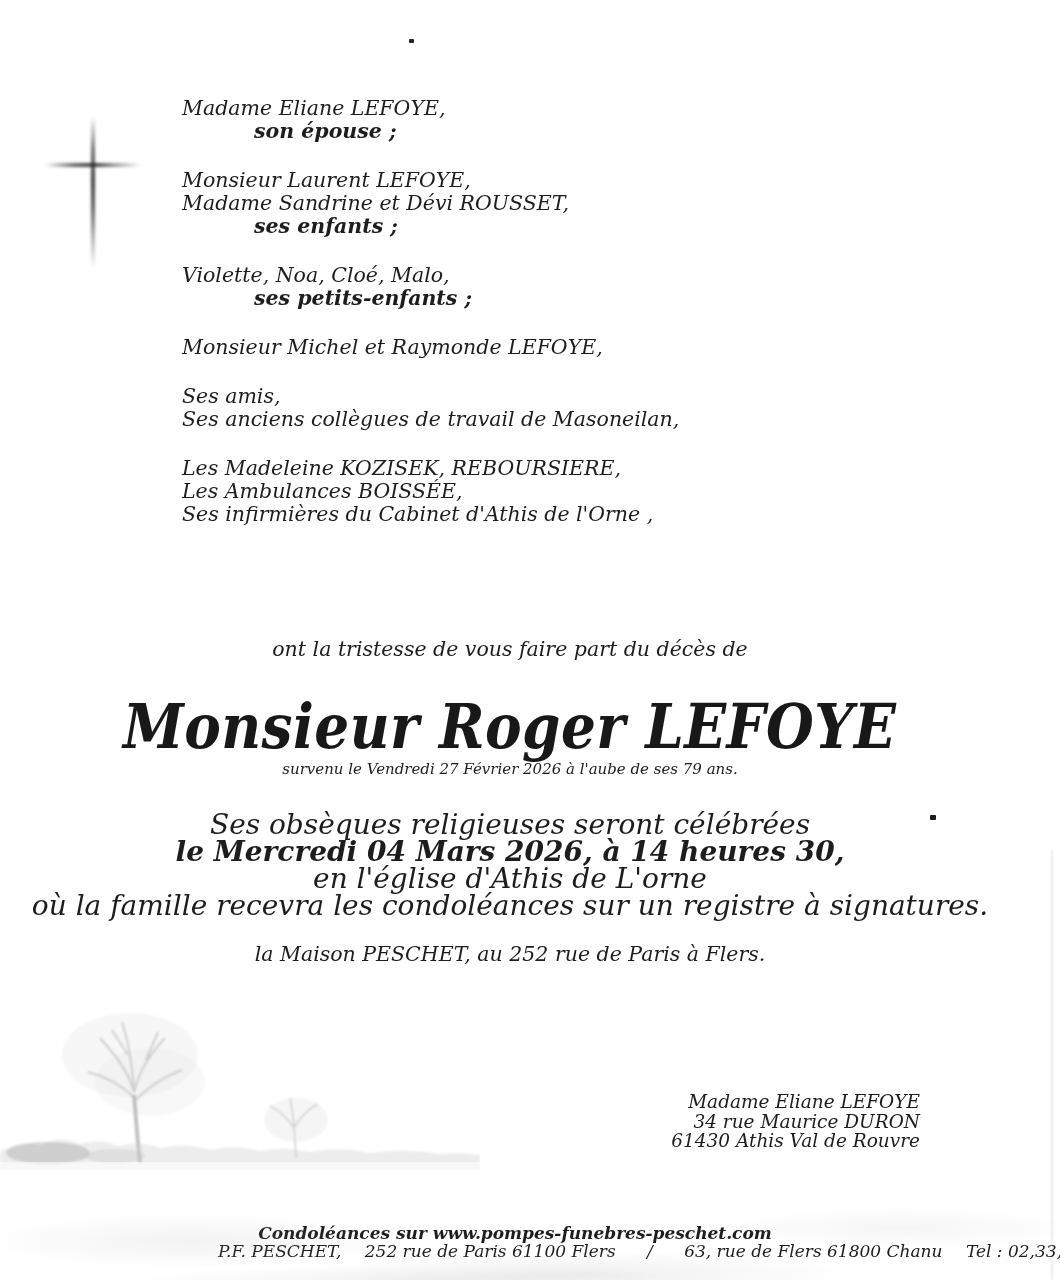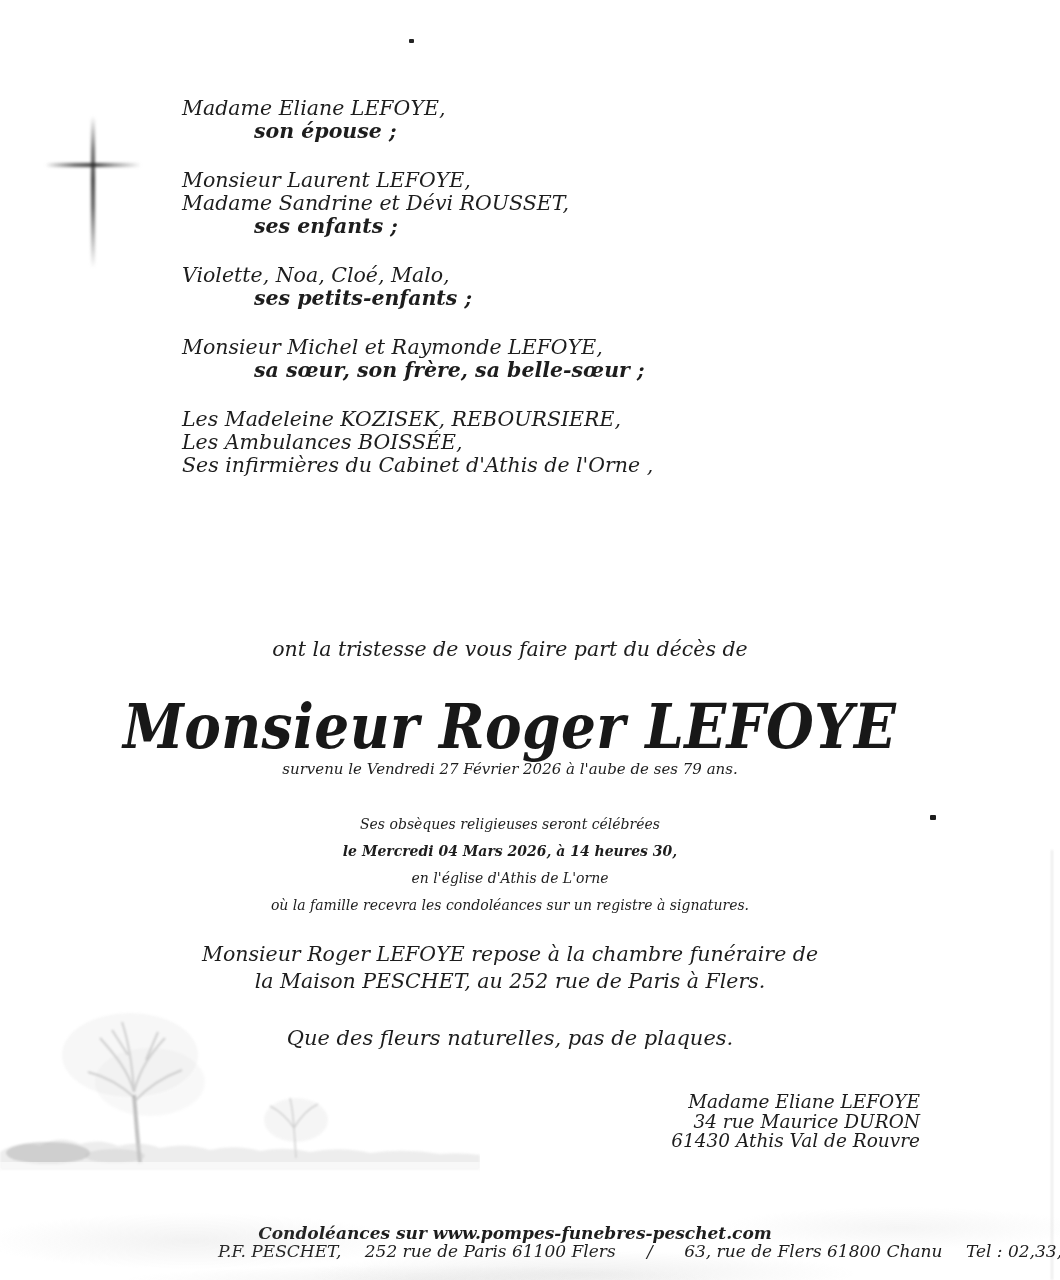--- a/index.html
+++ b/index.html
@@ -39,21 +39,21 @@
 
   
   .cline{position:absolute;left:0;width:1020px;text-align:center;white-space:nowrap;}
   #intro{top:637px;font-size:20.5px;}
   #title{top:694px;}
   #title .tname{
     display:inline-block;font-size:61px;font-weight:bold;line-height:66px;
     transform:scaleX(.9);transform-origin:center;letter-spacing:0.5px;color:#181818;
   }
   #survenu{top:760px;font-size:15px;}
-  #ceremony{top:811px;font-size:14px;line-height:27px;}
+  #ceremony{top:811px;font-size:28px;line-height:27px;}
   #ceremony .bold{font-weight:bold;}
   #repose{top:941px;font-size:20.5px;line-height:27px;}
   #flowers{top:1026px;font-size:21px;}
 
   
   .address{
     position:absolute;right:140px;top:1092px;text-align:right;
     font-size:18.5px;line-height:19.5px;white-space:nowrap;
   }
 
@@ -103,21 +103,24 @@
       <div class="fline">Monsieur Laurent LEFOYE,</div>
       <div class="fline">Madame Sandrine et Dévi ROUSSET,</div>
       <div class="fline relation">ses enfants ;</div>
     </div>
     <div class="group">
       <div class="fline">Violette, Noa, Cloé, Malo,</div>
       <div class="fline relation">ses petits-enfants ;</div>
     </div>
     <div class="group">
       <div class="fline">Monsieur Michel et Raymonde LEFOYE,</div>
-      <div class="fline relation">sa sœur, son frère, sa belle-sœur ;</div>
+    </div>
+    <div class="group">
+      <div class="fline">Ses amis,</div>
+      <div class="fline">Ses anciens collègues de travail de Masoneilan,</div>
     </div>
     <div class="group">
       <div class="fline">Les Madeleine KOZISEK, REBOURSIERE,</div>
       <div class="fline">Les Ambulances BOISSÉE,</div>
       <div class="fline">Ses infirmières du Cabinet d'Athis de l'Orne ,</div>
     </div>
   </div>
 
   <div id="intro" class="cline">ont la tristesse de vous faire part du décès de</div>
 
@@ -128,25 +131,23 @@
   <div id="survenu" class="cline">survenu le Vendredi 27 Février 2026 à l'aube de ses 79 ans.</div>
 
   <div id="ceremony" class="cline">
     <div>Ses obsèques religieuses seront célébrées</div>
     <div class="bold">le Mercredi 04 Mars 2026, à 14 heures 30,</div>
     <div>en l'église d'Athis de L'orne</div>
     <div>où la famille recevra les condoléances sur un registre à signatures.</div>
   </div>
 
   <div id="repose" class="cline">
-    <div>Monsieur Roger LEFOYE repose à la chambre funéraire de</div>
     <div>la Maison PESCHET, au 252 rue de Paris à Flers.</div>
   </div>
 
-  <div id="flowers" class="cline">Que des fleurs naturelles, pas de plaques.</div>
 
   <div class="address">
     <div>Madame Eliane LEFOYE</div>
     <div>34 rue Maurice DURON</div>
     <div>61430 Athis Val de Rouvre</div>
   </div>
 
   <svg class="landscape" width="480" height="175" viewBox="0 0 480 175">
     <defs>
       <filter id="soft" x="-20%" y="-20%" width="140%" height="140%">

